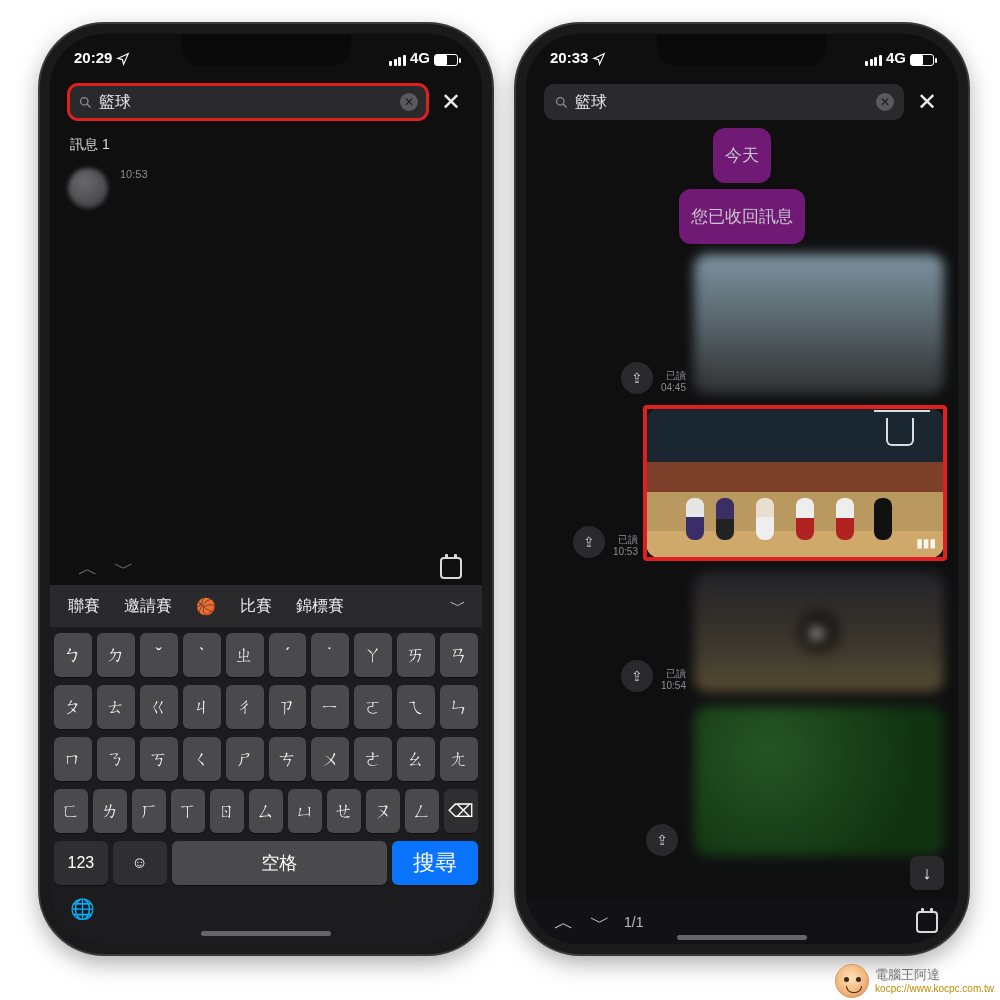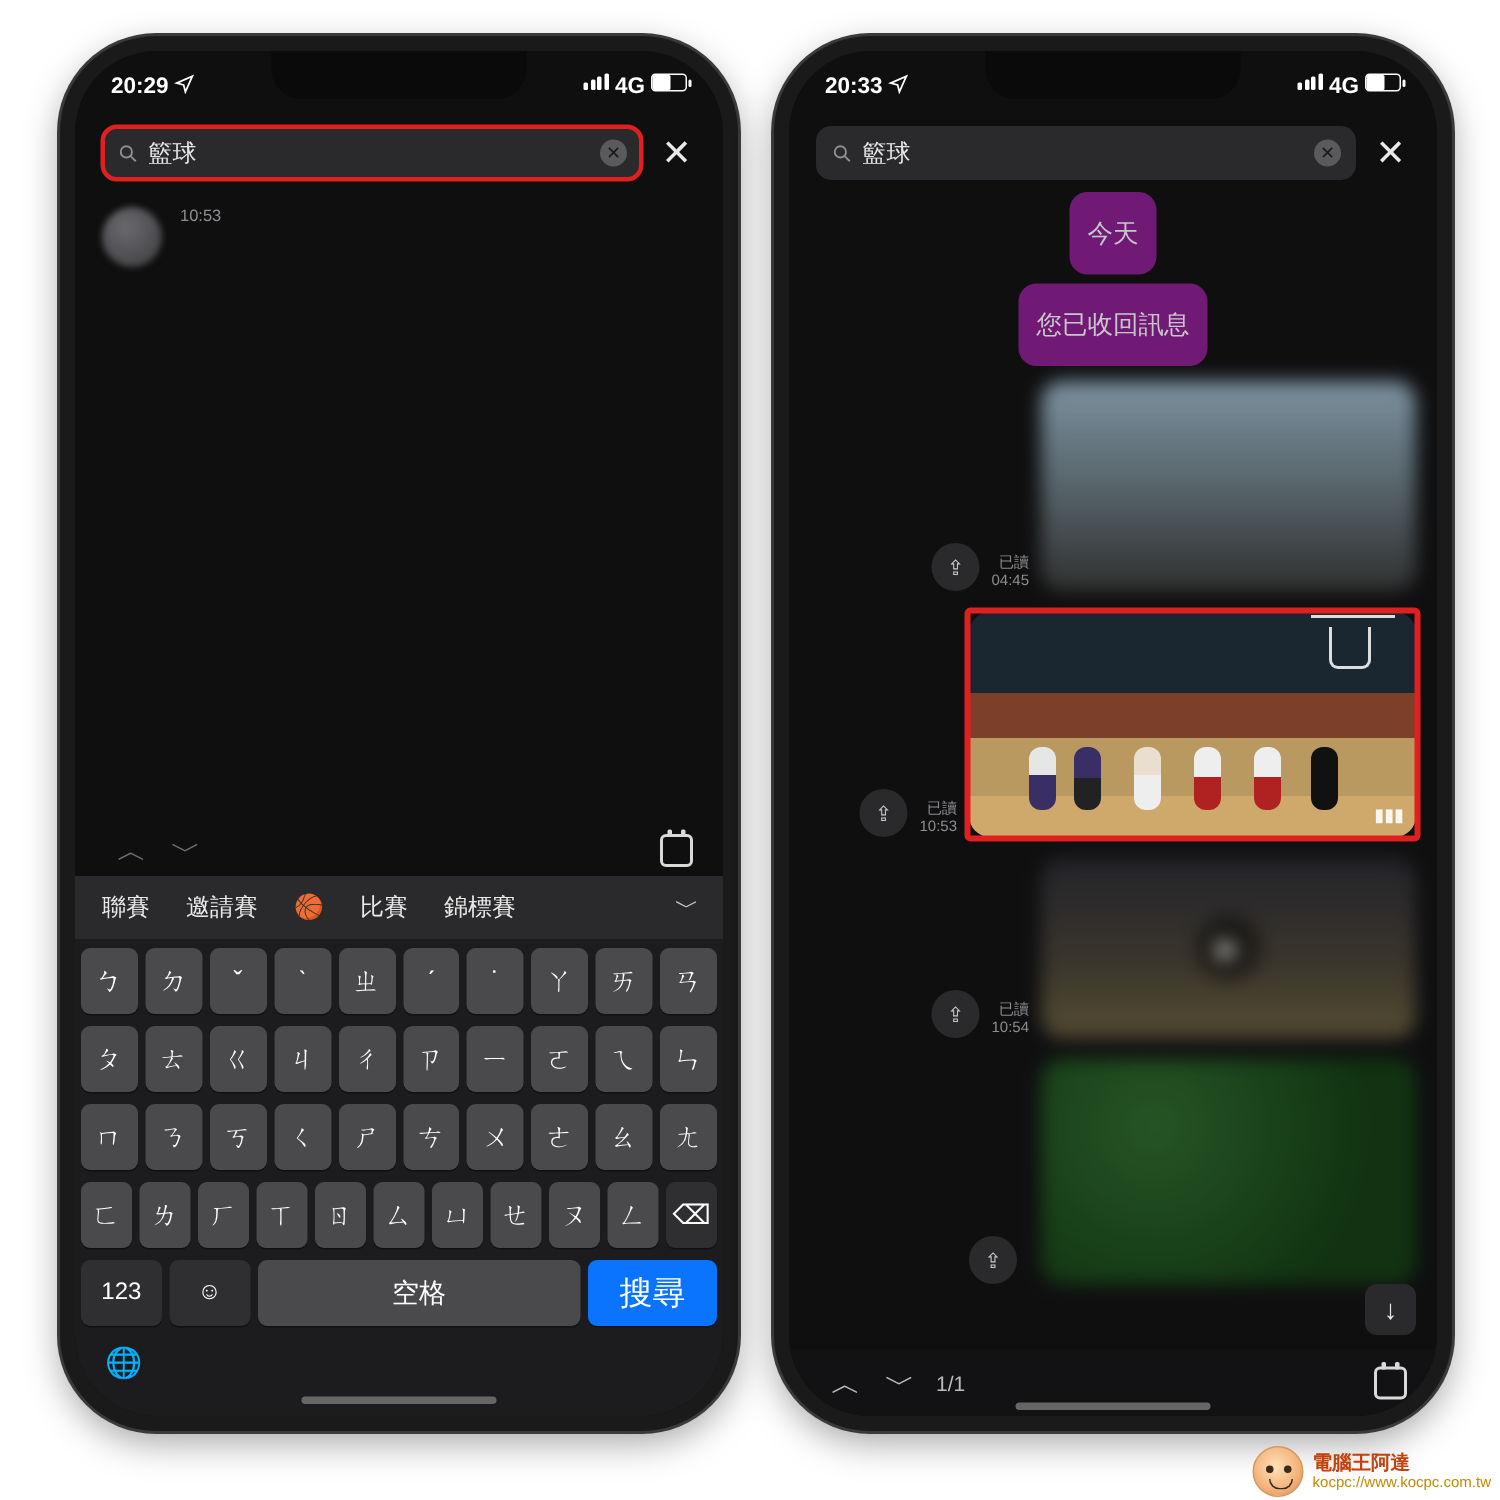--- a/index.html
+++ b/index.html
@@ -23,21 +23,21 @@
     position: absolute; top: 0; left: 50%; transform: translateX(-50%);
     width: 170px; height: 32px; background: #0a0a0a;
     border-bottom-left-radius: 20px; border-bottom-right-radius: 20px;
     z-index: 20;
   }
 
   .status-bar {
     display: flex; justify-content: space-between; align-items: center;
     height: 46px; padding: 0 24px; color: #fff; font-size: 15px; font-weight: 600;
   }
-  .status-left, .status-right { display: flex; align-items: flex-start; gap: 4px; }
+  .status-left, .status-right { display: flex; align-items: flex-end; gap: 4px; }
   .bars { display: inline-flex; align-items: flex-end; gap: 1.5px; }
   .bars i { width: 3px; background: #fff; border-radius: 1px; }
   .bars i:nth-child(1){height:5px}.bars i:nth-child(2){height:7px}.bars i:nth-child(3){height:9px}.bars i:nth-child(4){height:11px}
   .battery { width: 24px; height: 12px; border: 1.5px solid #fff; border-radius: 3px; position: relative; }
   .battery::after { content:""; position:absolute; right:-4px; top:3px; width:2px; height:5px; background:#fff; border-radius:1px; }
   .battery i { display:block; height:100%; width:55%; background:#fff; border-radius:1px; }
 
   
   .search-row { display:flex; align-items:center; gap:10px; padding: 4px 18px 10px; }
   .search-field {
@@ -163,21 +163,21 @@
     font-size:13px;
   }
   .watermark .face {
     width:34px;height:34px;border-radius:50%;
     background:radial-gradient(circle at 45% 40%, #ffe1b8, #f3b27a 60%, #d18a4f 100%);
     border:1px solid #d49a5c; position:relative;
   }
   .watermark .face::before{content:"";position:absolute;left:8px;top:12px;width:5px;height:5px;border-radius:50%;background:#3a2a1a;box-shadow:12px 0 #3a2a1a;}
   .watermark .face::after{content:"";position:absolute;left:10px;top:21px;width:14px;height:6px;border:1.5px solid #3a2a1a;border-top:none;border-radius:0 0 10px 10px;}
   .watermark .txt { line-height:1.1; text-align:left; }
-  .watermark .t1 { color:#c2410c; font-weight:700; }
+  .watermark .t1 { color:#737373; font-weight:400; }
   .watermark .t2 { color:#c48a00; font-size:10px; }
 
   svg.mag { width:15px; height:15px; }
   svg.loc { width:14px; height:14px; }
 </style>
 </head>
 <body>
 
 <div class="phone left">
   <div class="notch"></div>
@@ -208,20 +208,21 @@
       <svg class="mag" viewBox="0 0 24 24" fill="none" stroke="#bbb" stroke-width="2">
           <circle cx="10" cy="10" r="6"></circle>
           <line x1="20" y1="20" x2="14.5" y2="14.5"></line>
         </svg>
       <input value="籃球" style="">
       <span class="clear">✕</span>
     </div>
     <span class="close-x">✕</span>
   </div>
 
+  <div class="section-title">訊息 1</div>
 
   <div class="msg-row">
     <div class="avatar"></div>
     <div class="msg-time">10:53</div>
   </div>
 
   <div style="position:absolute;left:0;right:0;bottom:0;">
     <div class="navrow kbtop">
       <div style="display:flex;">
         <span class="chev">︿</span>

